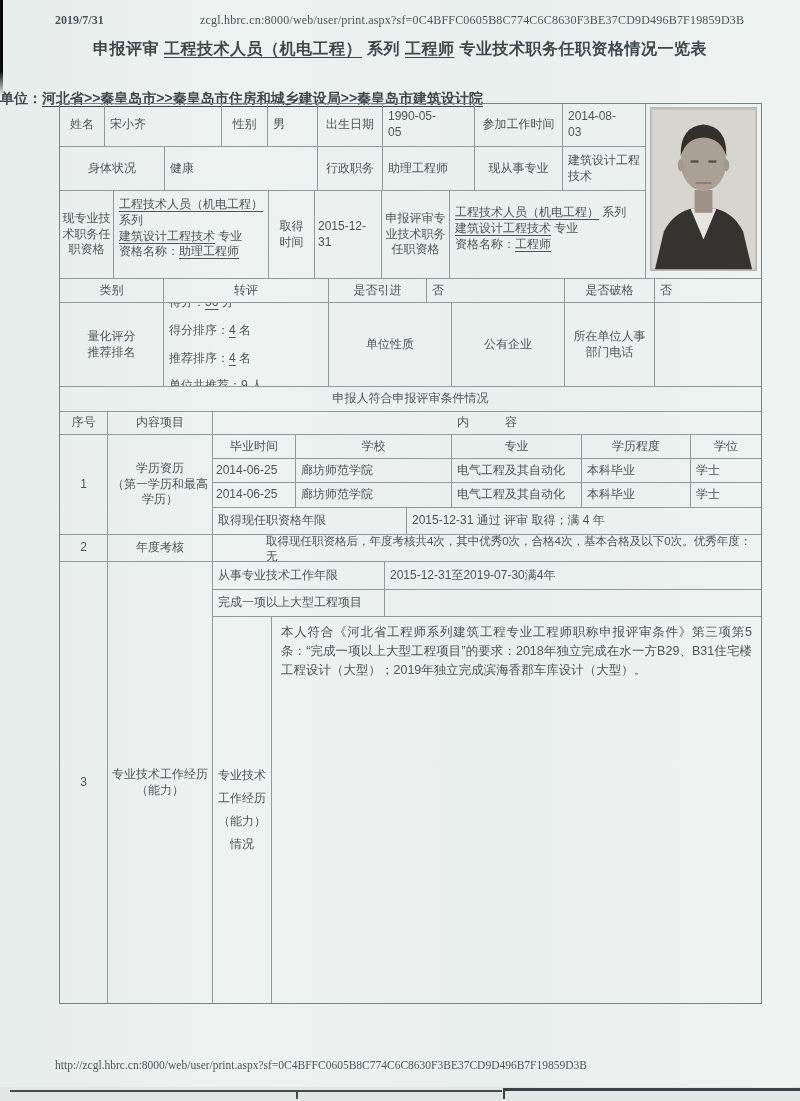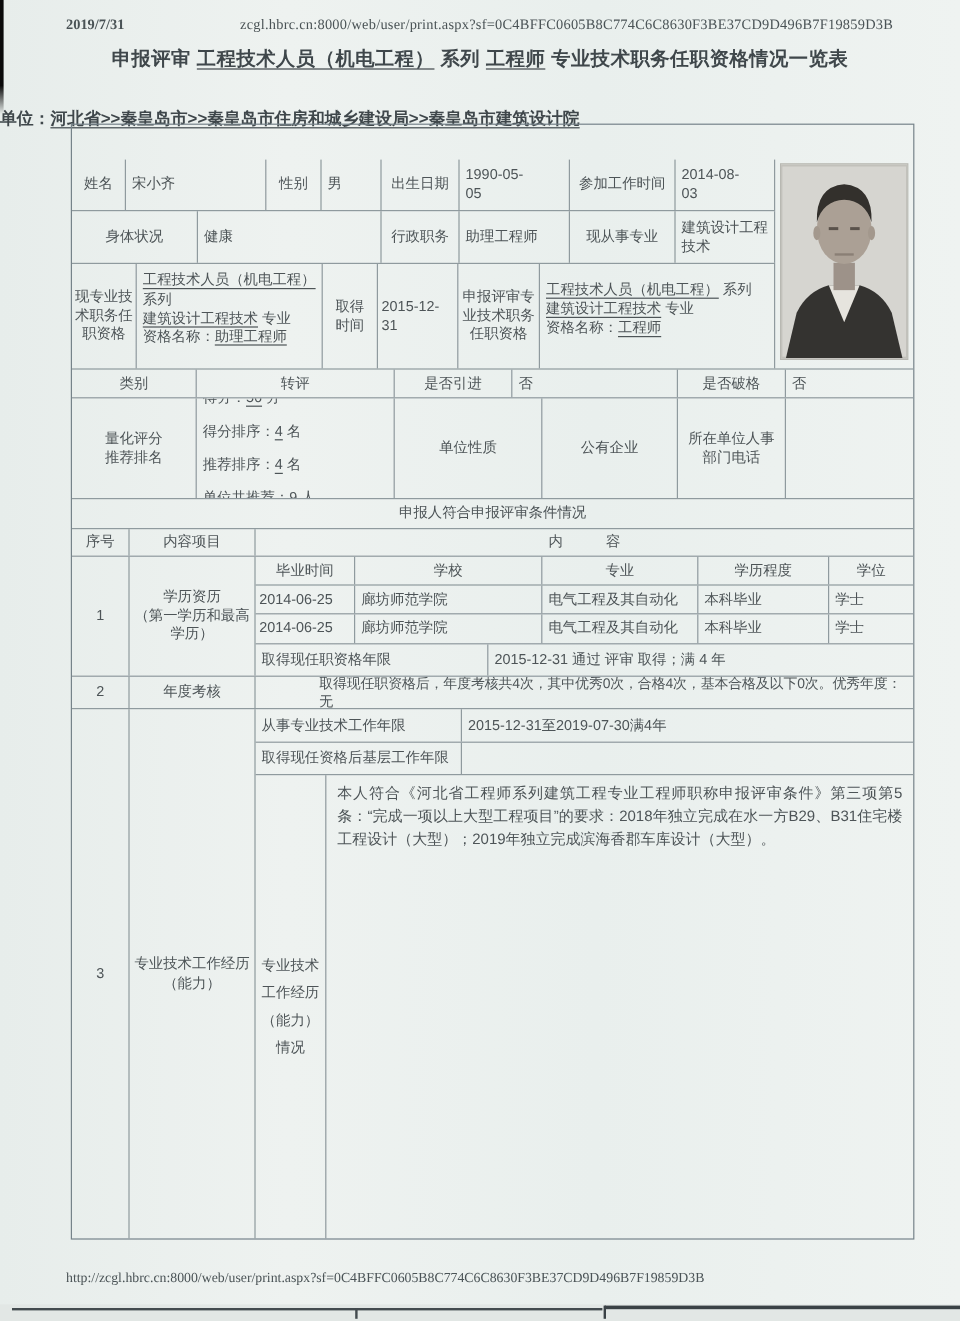--- a/index.html
+++ b/index.html
@@ -44,21 +44,21 @@
   
   .form{position:absolute;left:59px;top:103px;width:703px;border:1px solid var(--bd-dark);}
   .r{display:flex;border-bottom:1px solid var(--bd);}
   .r.nb{border-bottom:none;}
   .c{border-right:1px solid var(--bd);display:flex;align-items:center;
      padding:1px 5px;font-size:12px;line-height:1.32;overflow:hidden;flex:0 0 auto;}
   .c.last{border-right:none;flex:1 1 auto;}
   .lab{justify-content:center;text-align:center;}
   .val{justify-content:flex-start;text-align:left;}
   .pre{white-space:pre-line;}
-  .top-block{display:flex;border-bottom:1px solid var(--bd);margin-top:29px;}
+  .top-block{display:flex;border-bottom:1px solid var(--bd);}
   .top-left{display:flex;flex-direction:column;width:586px;flex:0 0 auto;}
   .h43{height:43px}.h44{height:44px}.h87{height:87px}.h24{height:24px}.h84{height:84px}
   .h25{height:25px}.h23{height:23px}.h26{height:26px}.h28{height:28px}.h27{height:27px}
   .photo-cell{flex:1 1 auto;display:flex;align-items:flex-start;justify-content:center;
     padding-top:4px;background:transparent;}
   .photo{outline:1px solid #b8b8b2;background:#d7d6d1;}
   .sect{display:flex;border-bottom:1px solid var(--bd);}
   .sect.nb{border-bottom:none;}
   .content{flex:1 1 auto;display:flex;flex-direction:column;min-width:0;}
   .content .r:last-child{border-bottom:none;}
@@ -221,21 +221,21 @@
   <div class="sect nb exp-sect">
     <div class="c lab" style="width:48px">3</div>
     <div class="c lab pre" style="width:105px;padding:1px 2px">专业技术工作经历
 （能力）</div>
     <div class="content">
       <div class="r h28">
         <div class="c val" style="width:172px">从事专业技术工作年限</div>
         <div class="c val last">2015-12-31至2019-07-30满4年</div>
       </div>
       <div class="r h27">
-        <div class="c val" style="width:172px">取得现任资格后基层工作年限</div>
+        <div class="c val" style="width:172px">完成一项以上大型工程项目</div>
         <div class="c val last"></div>
       </div>
       <div class="r grow nb">
         <div class="c lab pre" style="width:59px;padding:1px 2px;line-height:1.9">专业技术
 工作经历
 （能力）
 情况</div>
         <div class="c last para">本人符合《河北省工程师系列建筑工程专业工程师职称申报评审条件》第三项第5条：“完成一项以上大型工程项目”的要求：2018年独立完成在水一方B29、B31住宅楼工程设计（大型）；2019年独立完成滨海香郡车库设计（大型）。</div>
       </div>
     </div>

